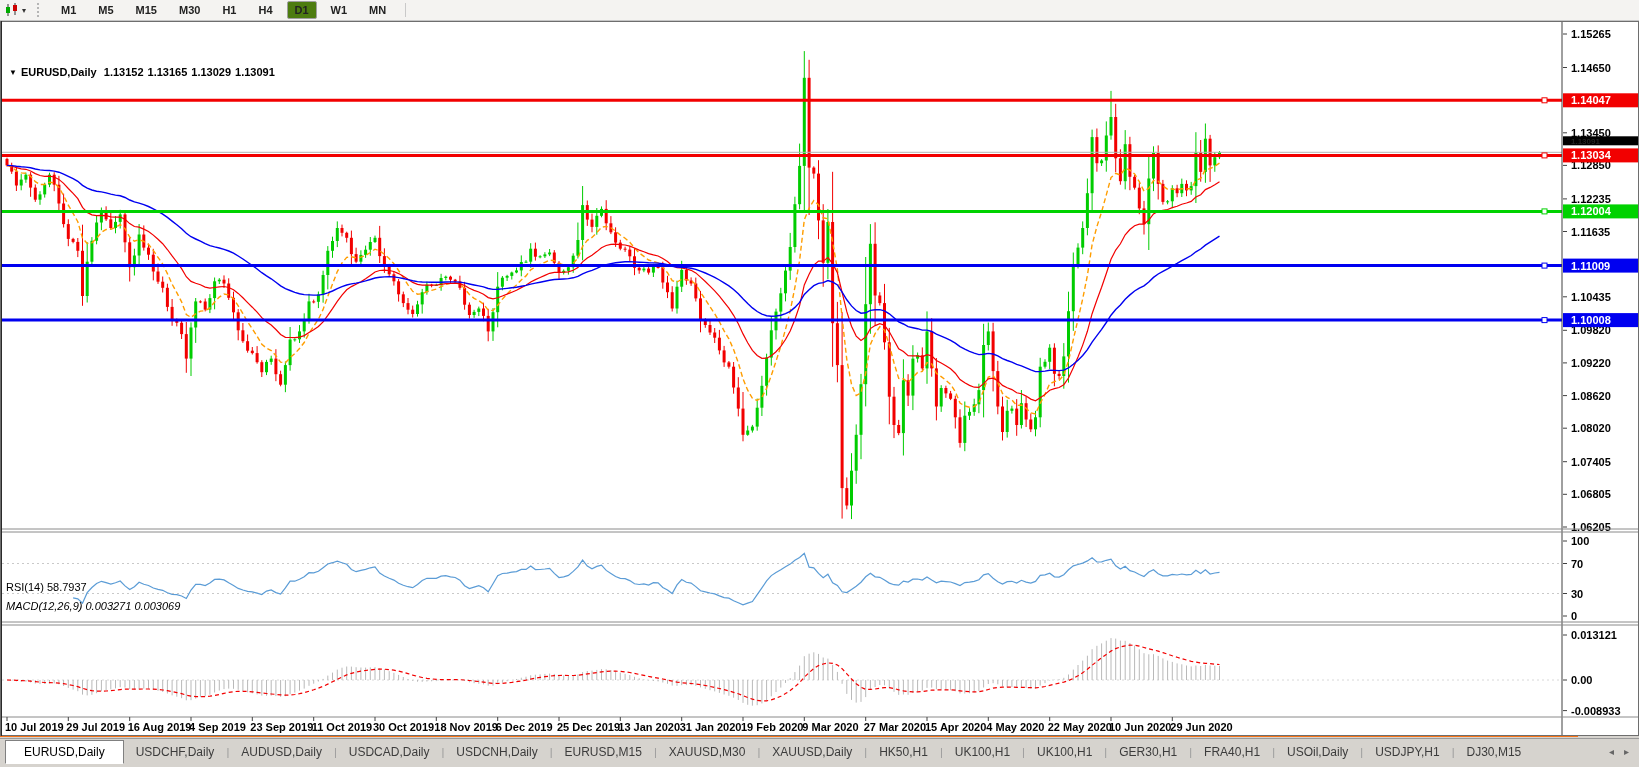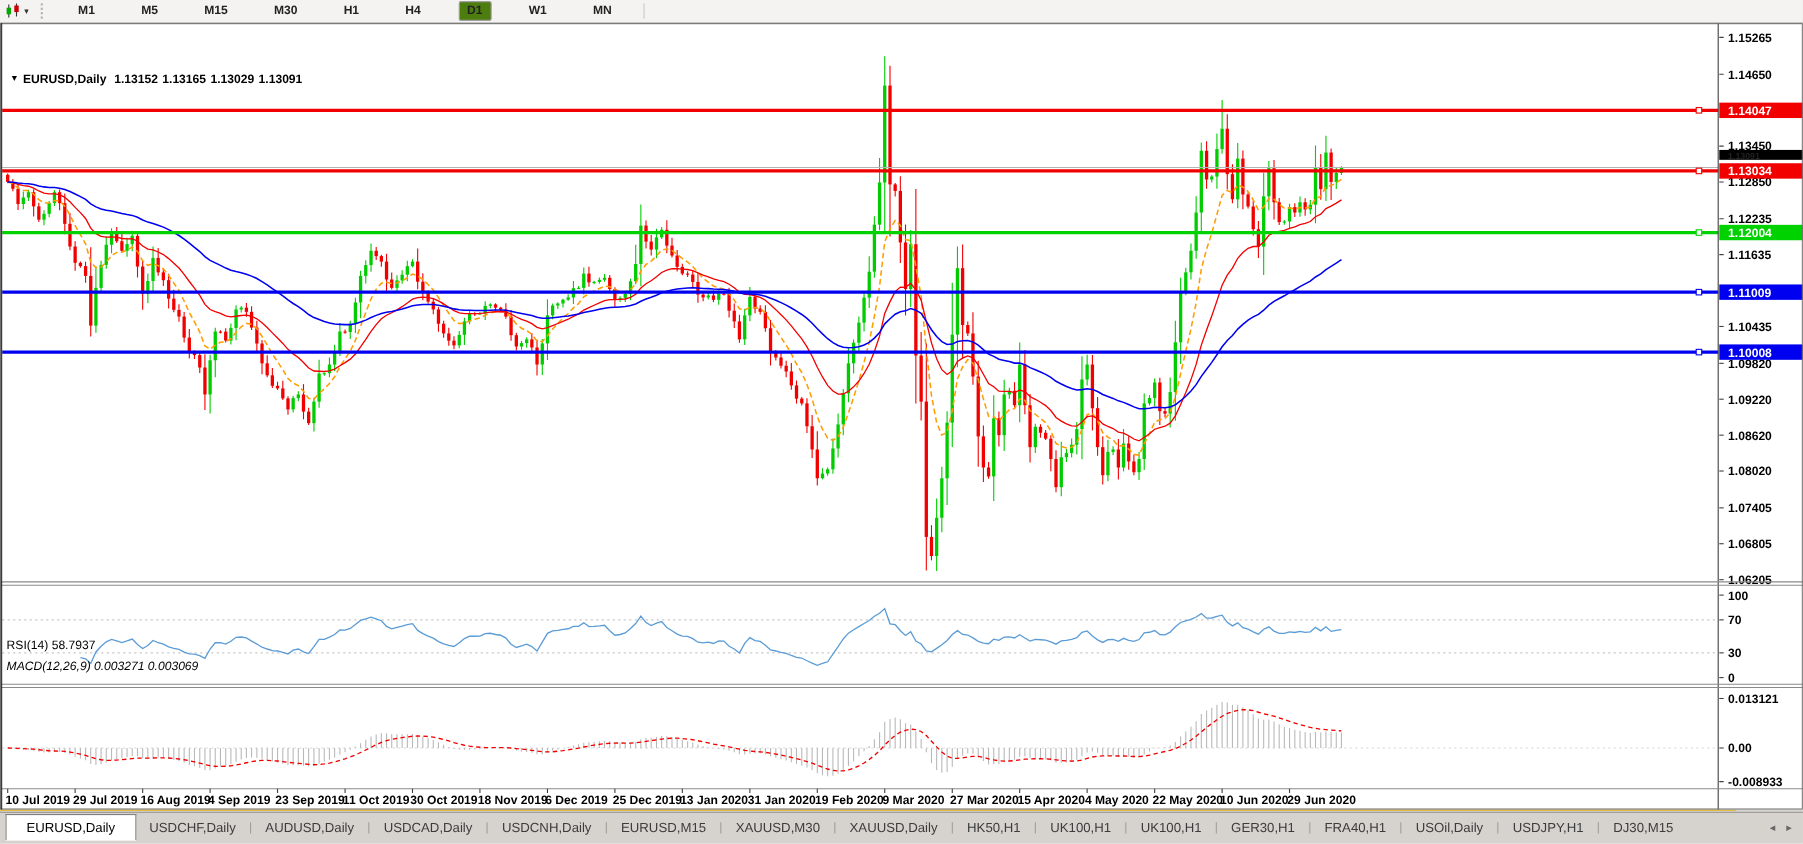--- a/index.html
+++ b/index.html
@@ -4,26 +4,26 @@
 <style>
   html,body{margin:0;padding:0;}
   body{width:1639px;height:767px;overflow:hidden;background:#d6d3ce;
        font-family:"Liberation Sans",sans-serif;position:relative;}
   
   .toolbar{position:absolute;top:0;left:0;width:1639px;height:21px;background:#f4f3f1;
            border-bottom:1px solid #c6c6c6;display:flex;align-items:center;box-sizing:border-box;}
   .tool-icon{width:16px;height:14px;margin-left:4px;}
   .tool-caret{font-size:8px;color:#333;padding:0 5px 0 2px;}
   .grip{width:5px;height:14px;margin:0 6px;border-left:2px dotted #b5b5b5;}
-  .tfbtn{font-size:11px;font-weight:700;color:#222;padding:1px 7px;margin:0 13px;
+  .tfbtn{font-size:11px;font-weight:700;color:#222;padding:1px 7px;margin:0 3px;
          border:1px solid transparent;border-radius:2px;line-height:14px;}
   .tfbtn.active{background:#4d7c0f;border-color:#9f9f9f;}
   .vsep{width:1px;height:14px;background:#c9c9c9;margin:0 8px;}
   
-  .chart-window{position:absolute;top:21px;left:0;width:1578px;height:716px;background:#eab308;}
+  .chart-window{position:absolute;top:21px;left:0;width:1578px;height:716px;background:#f97316;}
   .chart-window svg{position:absolute;top:0;left:0;}
   svg text{font-family:"Liberation Sans",sans-serif;}
   .overlay-label{position:absolute;font-size:11px;color:#000;white-space:nowrap;z-index:5;}
   .hdr{font-weight:700;}
   .hdr .caret{font-size:8px;vertical-align:1px;margin-right:4px;}
   .hdr span{margin-right:4px;}
   
   .tabbar{position:absolute;top:738px;left:0;width:1639px;height:26px;background:#d6d3ce;
           border-top:1px solid #9a9a9a;display:flex;align-items:center;box-sizing:border-box;}
   .tab{font-size:12px;color:#3c3c3c;padding:4px 12px;white-space:nowrap;}

